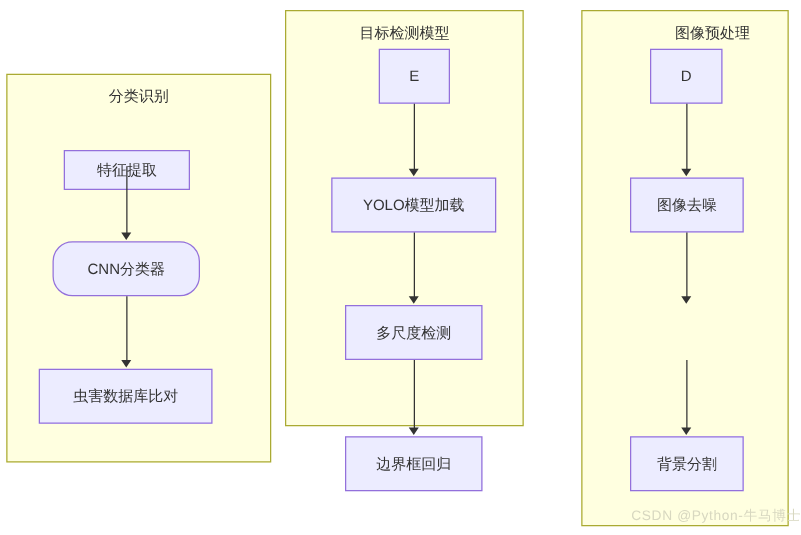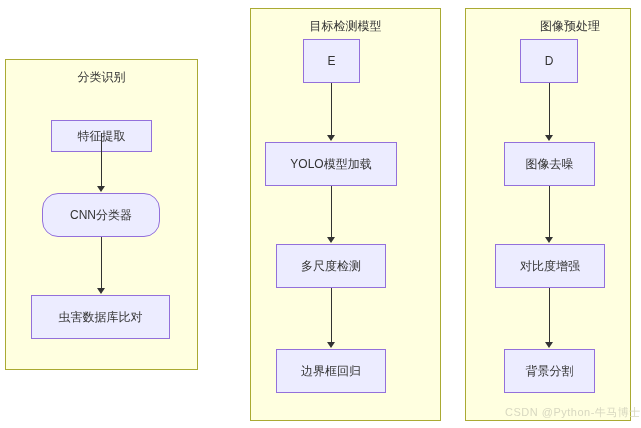--- a/index.html
+++ b/index.html
@@ -67,21 +67,21 @@
     color: #d8d8c0;
     white-space: nowrap;
     letter-spacing: 0.5px;
   }
 </style>
 </head>
 <body>
 
 <div id="canvas">
 
-  <div class="cluster" style="left:5px; top:59px; width:193px; height:311px;">
+  <div class="cluster" style="left:5px; top:59px; width:212px; height:311px;">
     <div class="cluster-title" style="top:10px;">分类识别</div>
   </div>
 
   <div class="node" style="left:51px; top:89px; width:101px; height:32px;margin-top:31px;">
     <span>特征提取</span>
   </div>
 
   <div class="edge" style="left:101px; top:133px; height:54px;"></div>
   <div class="arrowhead" style="left:97px; top:186px;"></div>
 
@@ -89,21 +89,21 @@
     <span>CNN分类器</span>
   </div>
 
   <div class="edge" style="left:101px; top:237px; height:52px;"></div>
   <div class="arrowhead" style="left:97px; top:288px;"></div>
 
   <div class="node" style="left:31px; top:295px; width:139px; height:44px;">
     <span>虫害数据库比对</span>
   </div>
 
-  <div class="cluster" style="left:250px; top:8px; width:191px; height:413px;font-family:Liberation Serif, serif;">
+  <div class="cluster" style="left:228px; top:8px; width:191px; height:333px;font-family:Liberation Serif, serif;">
     <div class="cluster-title" style="top:10px;">目标检测模型</div>
   </div>
 
   <div class="node" style="left:303px; top:39px; width:57px; height:44px;">
     <span>E</span>
   </div>
 
   <div class="edge" style="left:331px; top:83px; height:53px;"></div>
   <div class="arrowhead" style="left:327px; top:135px;"></div>
 
@@ -136,23 +136,20 @@
   <div class="edge" style="left:549px; top:83px; height:53px;"></div>
   <div class="arrowhead" style="left:545px; top:135px;"></div>
 
   <div class="node" style="left:504px; top:142px; width:91px; height:44px;">
     <span>图像去噪</span>
   </div>
 
   <div class="edge" style="left:549px; top:186px; height:52px;"></div>
   <div class="arrowhead" style="left:545px; top:237px;"></div>
 
-  <div class="node" style="left:495px; top:244px; width:110px; height:44px;">
-    <span>对比度增强</span>
-  </div>
 
   <div class="edge" style="left:549px; top:288px; height:55px;"></div>
   <div class="arrowhead" style="left:545px; top:342px;"></div>
 
   <div class="node" style="left:504px; top:349px; width:91px; height:44px;align-items:center;">
     <span>背景分割</span>
   </div>
 
   <div class="watermark" style="left:505px; top:405px;">CSDN @Python-牛马博士</div>
 

